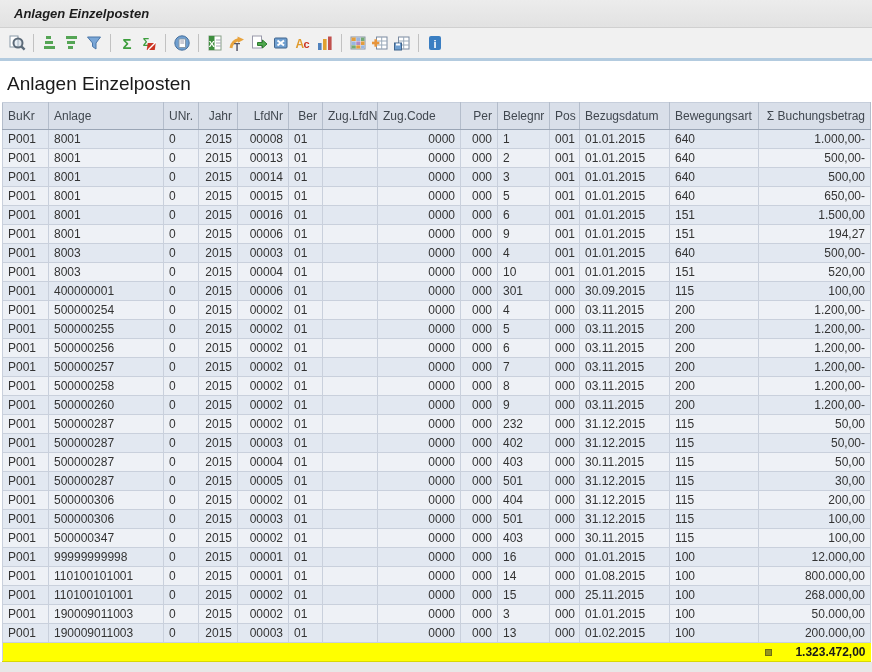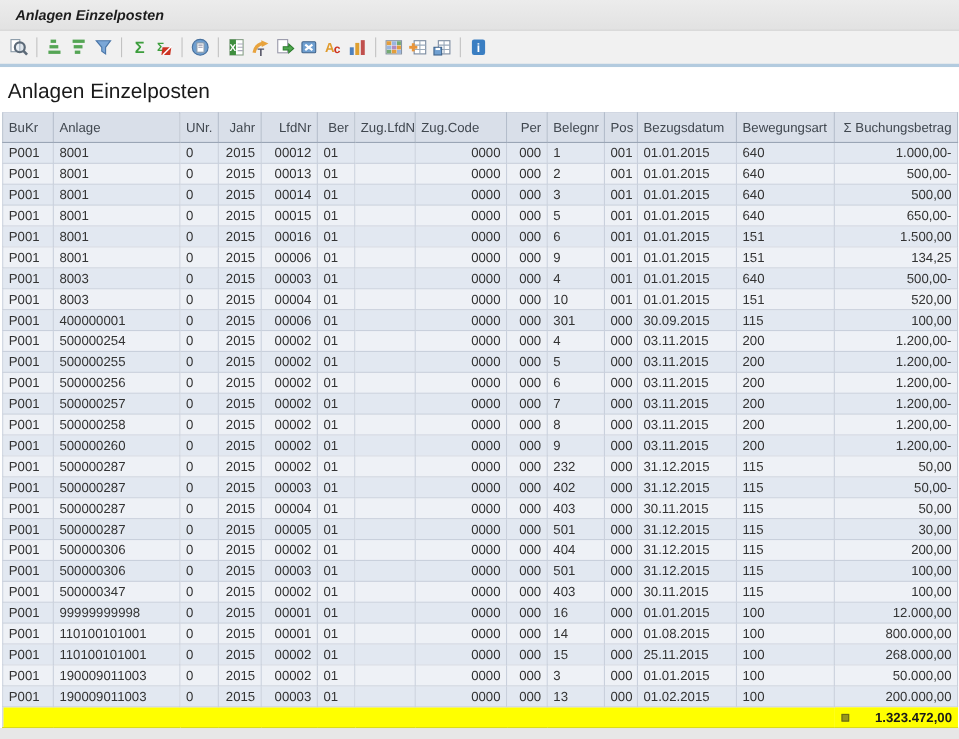--- a/index.html
+++ b/index.html
@@ -226,21 +226,21 @@
             <th class="al-l">Bewegungsart</th>
             <th class="al-r">Σ Buchungsbetrag</th>
           </tr>
         </thead>
       <tbody id="tbody">
           <tr class="odd">
             <td class="al-l">P001</td>
             <td class="al-l">8001</td>
             <td class="al-l">0</td>
             <td class="al-r">2015</td>
-            <td class="al-r">00012</td>
+            <td class="al-r">00008</td>
             <td class="al-l">01</td>
             <td class="al-l"></td>
             <td class="al-r">0000</td>
             <td class="al-r">000</td>
             <td class="al-l">1</td>
             <td class="al-r">001</td>
             <td class="al-l">01.01.2015</td>
             <td class="al-l">640</td>
             <td class="al-r">1.000,00-</td>
           </tr>
@@ -315,21 +315,21 @@
             <td class="al-r">2015</td>
             <td class="al-r">00006</td>
             <td class="al-l">01</td>
             <td class="al-l"></td>
             <td class="al-r">0000</td>
             <td class="al-r">000</td>
             <td class="al-l">9</td>
             <td class="al-r">001</td>
             <td class="al-l">01.01.2015</td>
             <td class="al-l">151</td>
-            <td class="al-r">134,25</td>
+            <td class="al-r">194,27</td>
           </tr>
           <tr class="odd">
             <td class="al-l">P001</td>
             <td class="al-l">8003</td>
             <td class="al-l">0</td>
             <td class="al-r">2015</td>
             <td class="al-r">00003</td>
             <td class="al-l">01</td>
             <td class="al-l"></td>
             <td class="al-r">0000</td>

